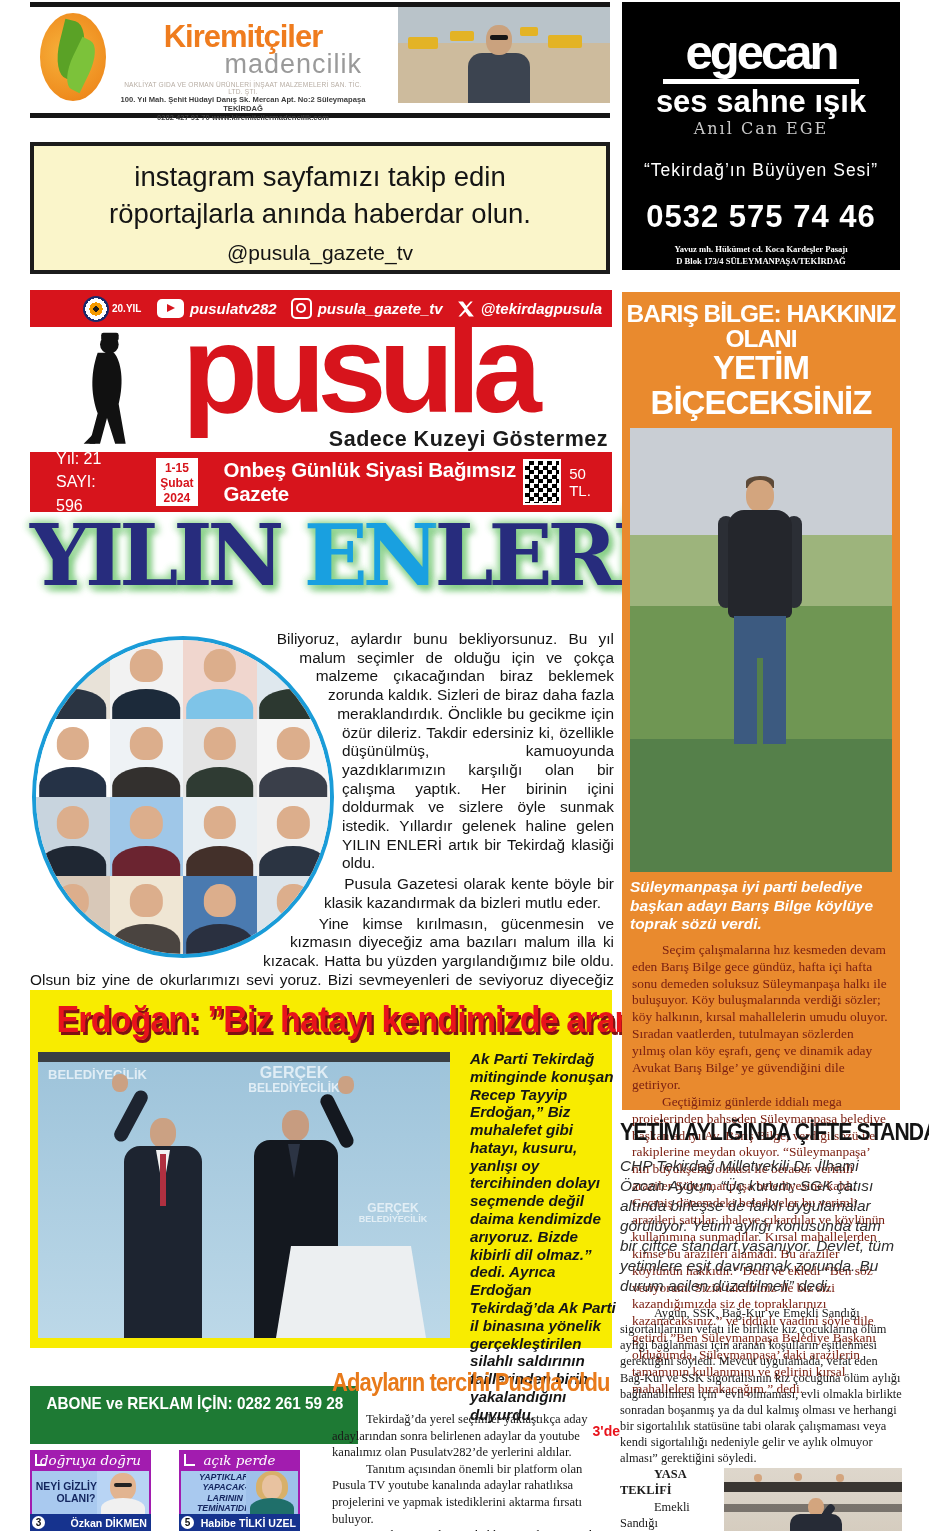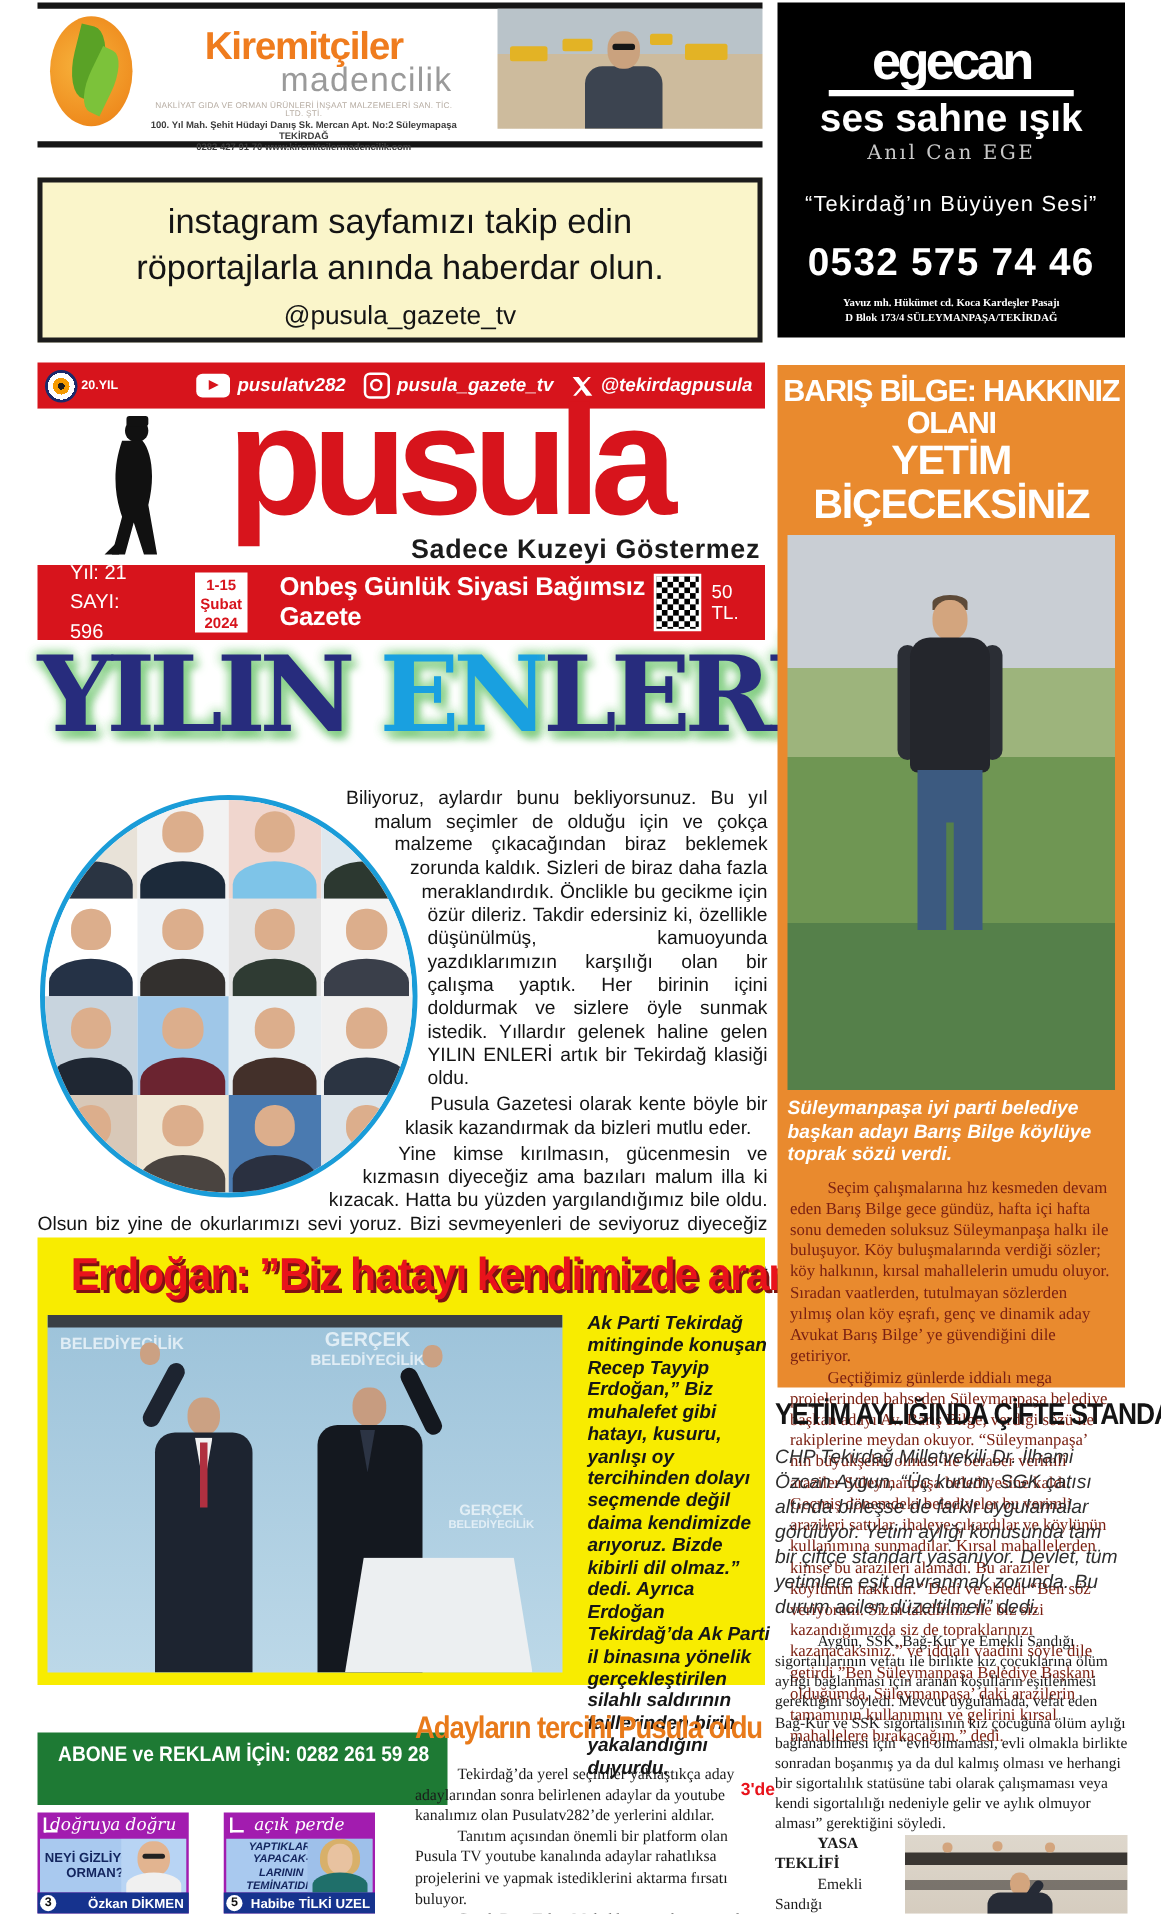--- a/index.html
+++ b/index.html
@@ -21,36 +21,36 @@
   .kirem-l2{font-size:7.6px;color:#3c3c3c;font-weight:bold;}
   .kirem-l3{font-size:7.6px;color:#3c3c3c;font-weight:bold;}
   .kirem-photo{position:absolute;right:0;top:0;width:212px;height:96px;overflow:hidden;
                background:linear-gradient(#b9c3c9 0 38%,#cdbb9d 38% 100%);}
   .kp-machine{position:absolute;background:#e3b325;border-radius:2px;}
   .kp-man-head{position:absolute;left:88px;top:18px;width:26px;height:30px;border-radius:46%;background:#caa27e;}
   .kp-glasses{position:absolute;left:92px;top:28px;width:18px;height:5px;background:#161616;border-radius:2px;}
   .kp-man-body{position:absolute;left:70px;top:46px;width:62px;height:50px;border-radius:14px 14px 0 0;background:#3c4450;}
   
   .egecan{position:absolute;left:622px;top:2px;width:278px;height:268px;background:#000;color:#fff;text-align:center;}
-  .eg-name{font-size:42px;font-weight:bold;letter-spacing:-3px;line-height:1;margin-top:26px;}
+  .eg-name{font-size:49px;font-weight:bold;letter-spacing:-3px;line-height:1;margin-top:26px;}
   .eg-underline{width:196px;height:5px;background:#fff;margin:2px auto 2px auto;}
   .eg-sub{font-size:31px;font-weight:bold;letter-spacing:0;line-height:1;}
   .eg-person{font-size:16px;color:#c9c9c9;font-family:"DejaVu Serif",serif;letter-spacing:2px;margin-top:2px;}
   .eg-slogan{font-size:17.5px;margin-top:22px;letter-spacing:1px;}
   .eg-phone{font-size:31px;font-weight:bold;margin-top:18px;letter-spacing:1px;}
   .eg-addr{font-size:8.6px;font-weight:bold;font-family:"Liberation Serif",serif;margin-top:8px;line-height:1.4;}
   
   .insta{position:absolute;left:30px;top:142px;width:572px;height:124px;background:#faf5ca;
          border:4px solid #1c1c1c;text-align:center;color:#141414;}
   .insta-l{font-size:27.5px;line-height:1.35;}
   .insta-l:first-child{margin-top:12px;}
   .insta-h{font-size:21px;margin-top:9px;}
   
   .mast{position:absolute;left:30px;top:290px;width:582px;height:222px;}
-  .mast-top{height:37px;background:#d7141c;display:flex;align-items:center;color:#fff;}
+  .mast-top{height:37px;background:#d7141c;display:flex;align-items:center;color:#fff;padding-left:47px;}
   .nazar{width:26px;height:26px;border-radius:50% 50% 50% 50%;margin-left:6px;
          background:radial-gradient(circle,#1c1c1c 0 15%,#f59a00 15% 36%,#fff 36% 58%,#1b2a6b 58% 100%);}
   .yr{font-size:10px;font-weight:bold;margin-left:3px;}
   .soc{display:flex;align-items:center;margin-left:auto;padding-right:10px;gap:6px;}
   .soc-t{font-size:15px;font-style:italic;font-weight:bold;}
   .yt{width:27px;height:19px;background:#fff;border-radius:5px;position:relative;}
   .yt:after{content:"";position:absolute;left:10px;top:5px;border-left:8px solid #d7141c;
             border-top:4.5px solid transparent;border-bottom:4.5px solid transparent;}
   .ig{width:17px;height:17px;border:2.2px solid #fff;border-radius:5px;position:relative;margin-left:8px;}
   .ig:after{content:"";position:absolute;left:3.2px;top:3.2px;width:6px;height:6px;border:2px solid #fff;border-radius:50%;}
@@ -421,21 +421,21 @@
   </div>
 
   <div class="colbox cb1">
     <div class="cb-head">
       <span class="cb-brk"></span>
       <span class="cb-tag">doğruya doğru</span>
     </div>
     <div class="cb-body">
       <div class="cb-title">
         <div>NEYİ GİZLİYOR-</div>
-        <div>ORMAN?</div>
+        <div>OLANI?</div>
       </div>
       <div class="cb-photo" style="background:#b8d4f4;">
         <div class="a-head" style="background:#e2b490;"></div>
         <div class="a-glasses"></div>
         <div class="a-body" style="background:#f0f0f0;"></div>
       </div>
     </div>
     <div class="cb-foot">
       <div class="cb-num">3</div>
       <div class="cb-name">Özkan DİKMEN</div>

